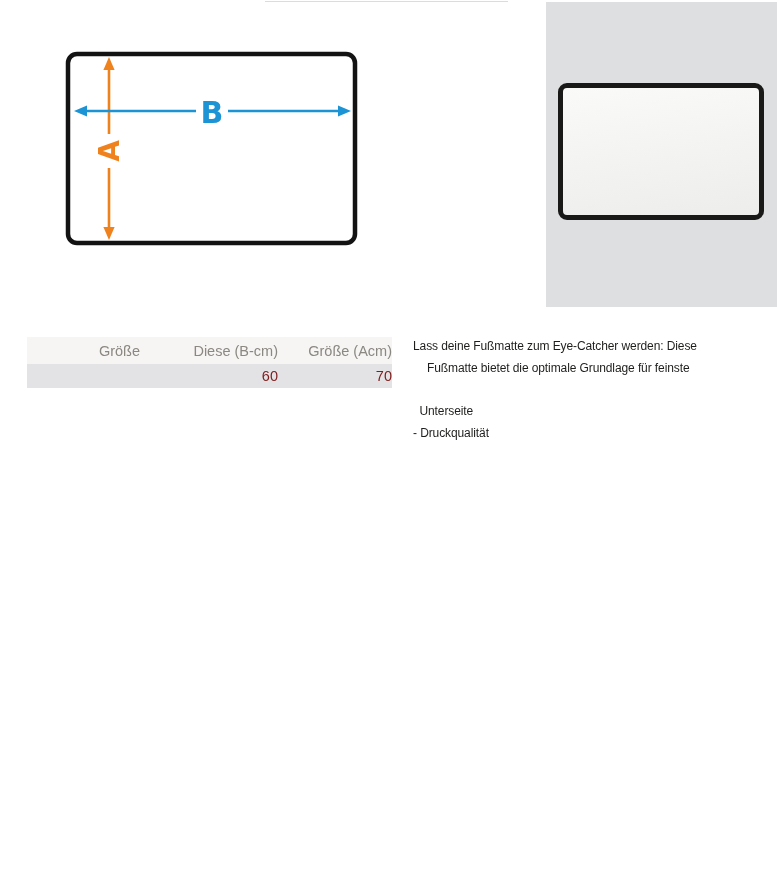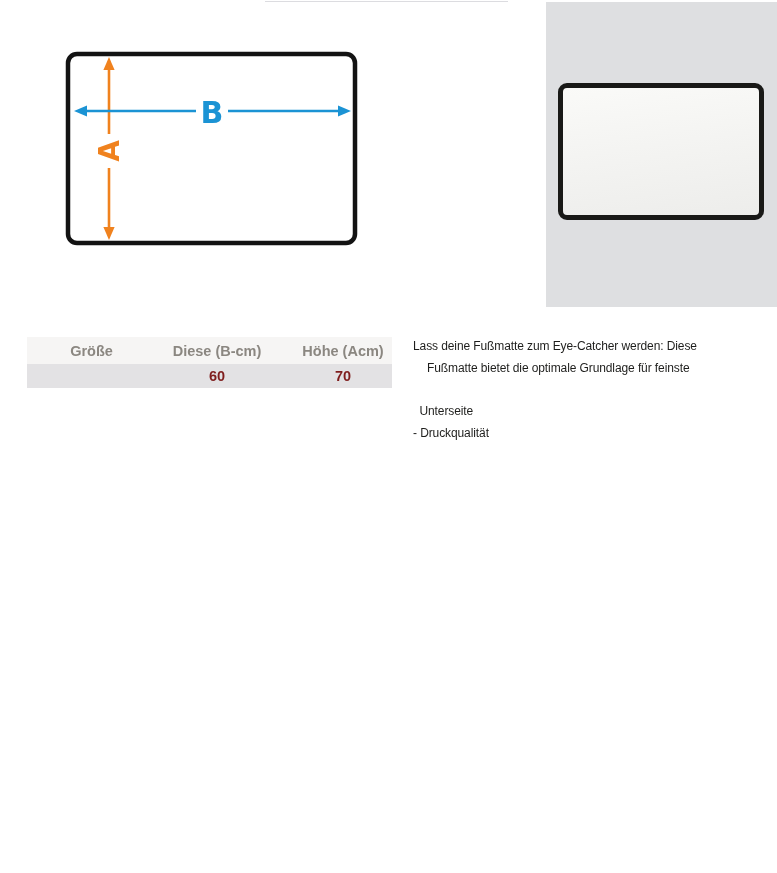--- a/index.html
+++ b/index.html
@@ -64,22 +64,22 @@
   .size-table {
     position: absolute;
     left: 27px;
     top: 337px;
     width: 365px;
     border-collapse: collapse;
     table-layout: fixed;
     font-size: 14.5px;
   }
   .size-table th, .size-table td {
-    text-align: center;
-    font-weight: bold;
+    text-align: right;
+    font-weight: normal;
     padding: 0 0 0 16px;
     white-space: nowrap;
     overflow: hidden;
   }
   .size-table thead tr {
     background: #f6f5f4;
     height: 27px;
     color: #8b8781;
   }
   .size-table tbody tr {
@@ -145,21 +145,21 @@
   <table class="size-table">
     <colgroup>
       <col class="col-groesse">
         <col class="col-breite">
         <col class="col-hoehe">
     </colgroup>
     <thead>
       <tr>
         <th>Größe</th>
         <th>Diese (B-cm)</th>
-        <th>Höhe (Acm)</th>
+        <th>Größe (Acm)</th>
       </tr>
     </thead>
     <tbody>
       <tr>
         <td></td>
         <td>60</td>
         <td>70</td>
       </tr>
     </tbody>
   </table>

